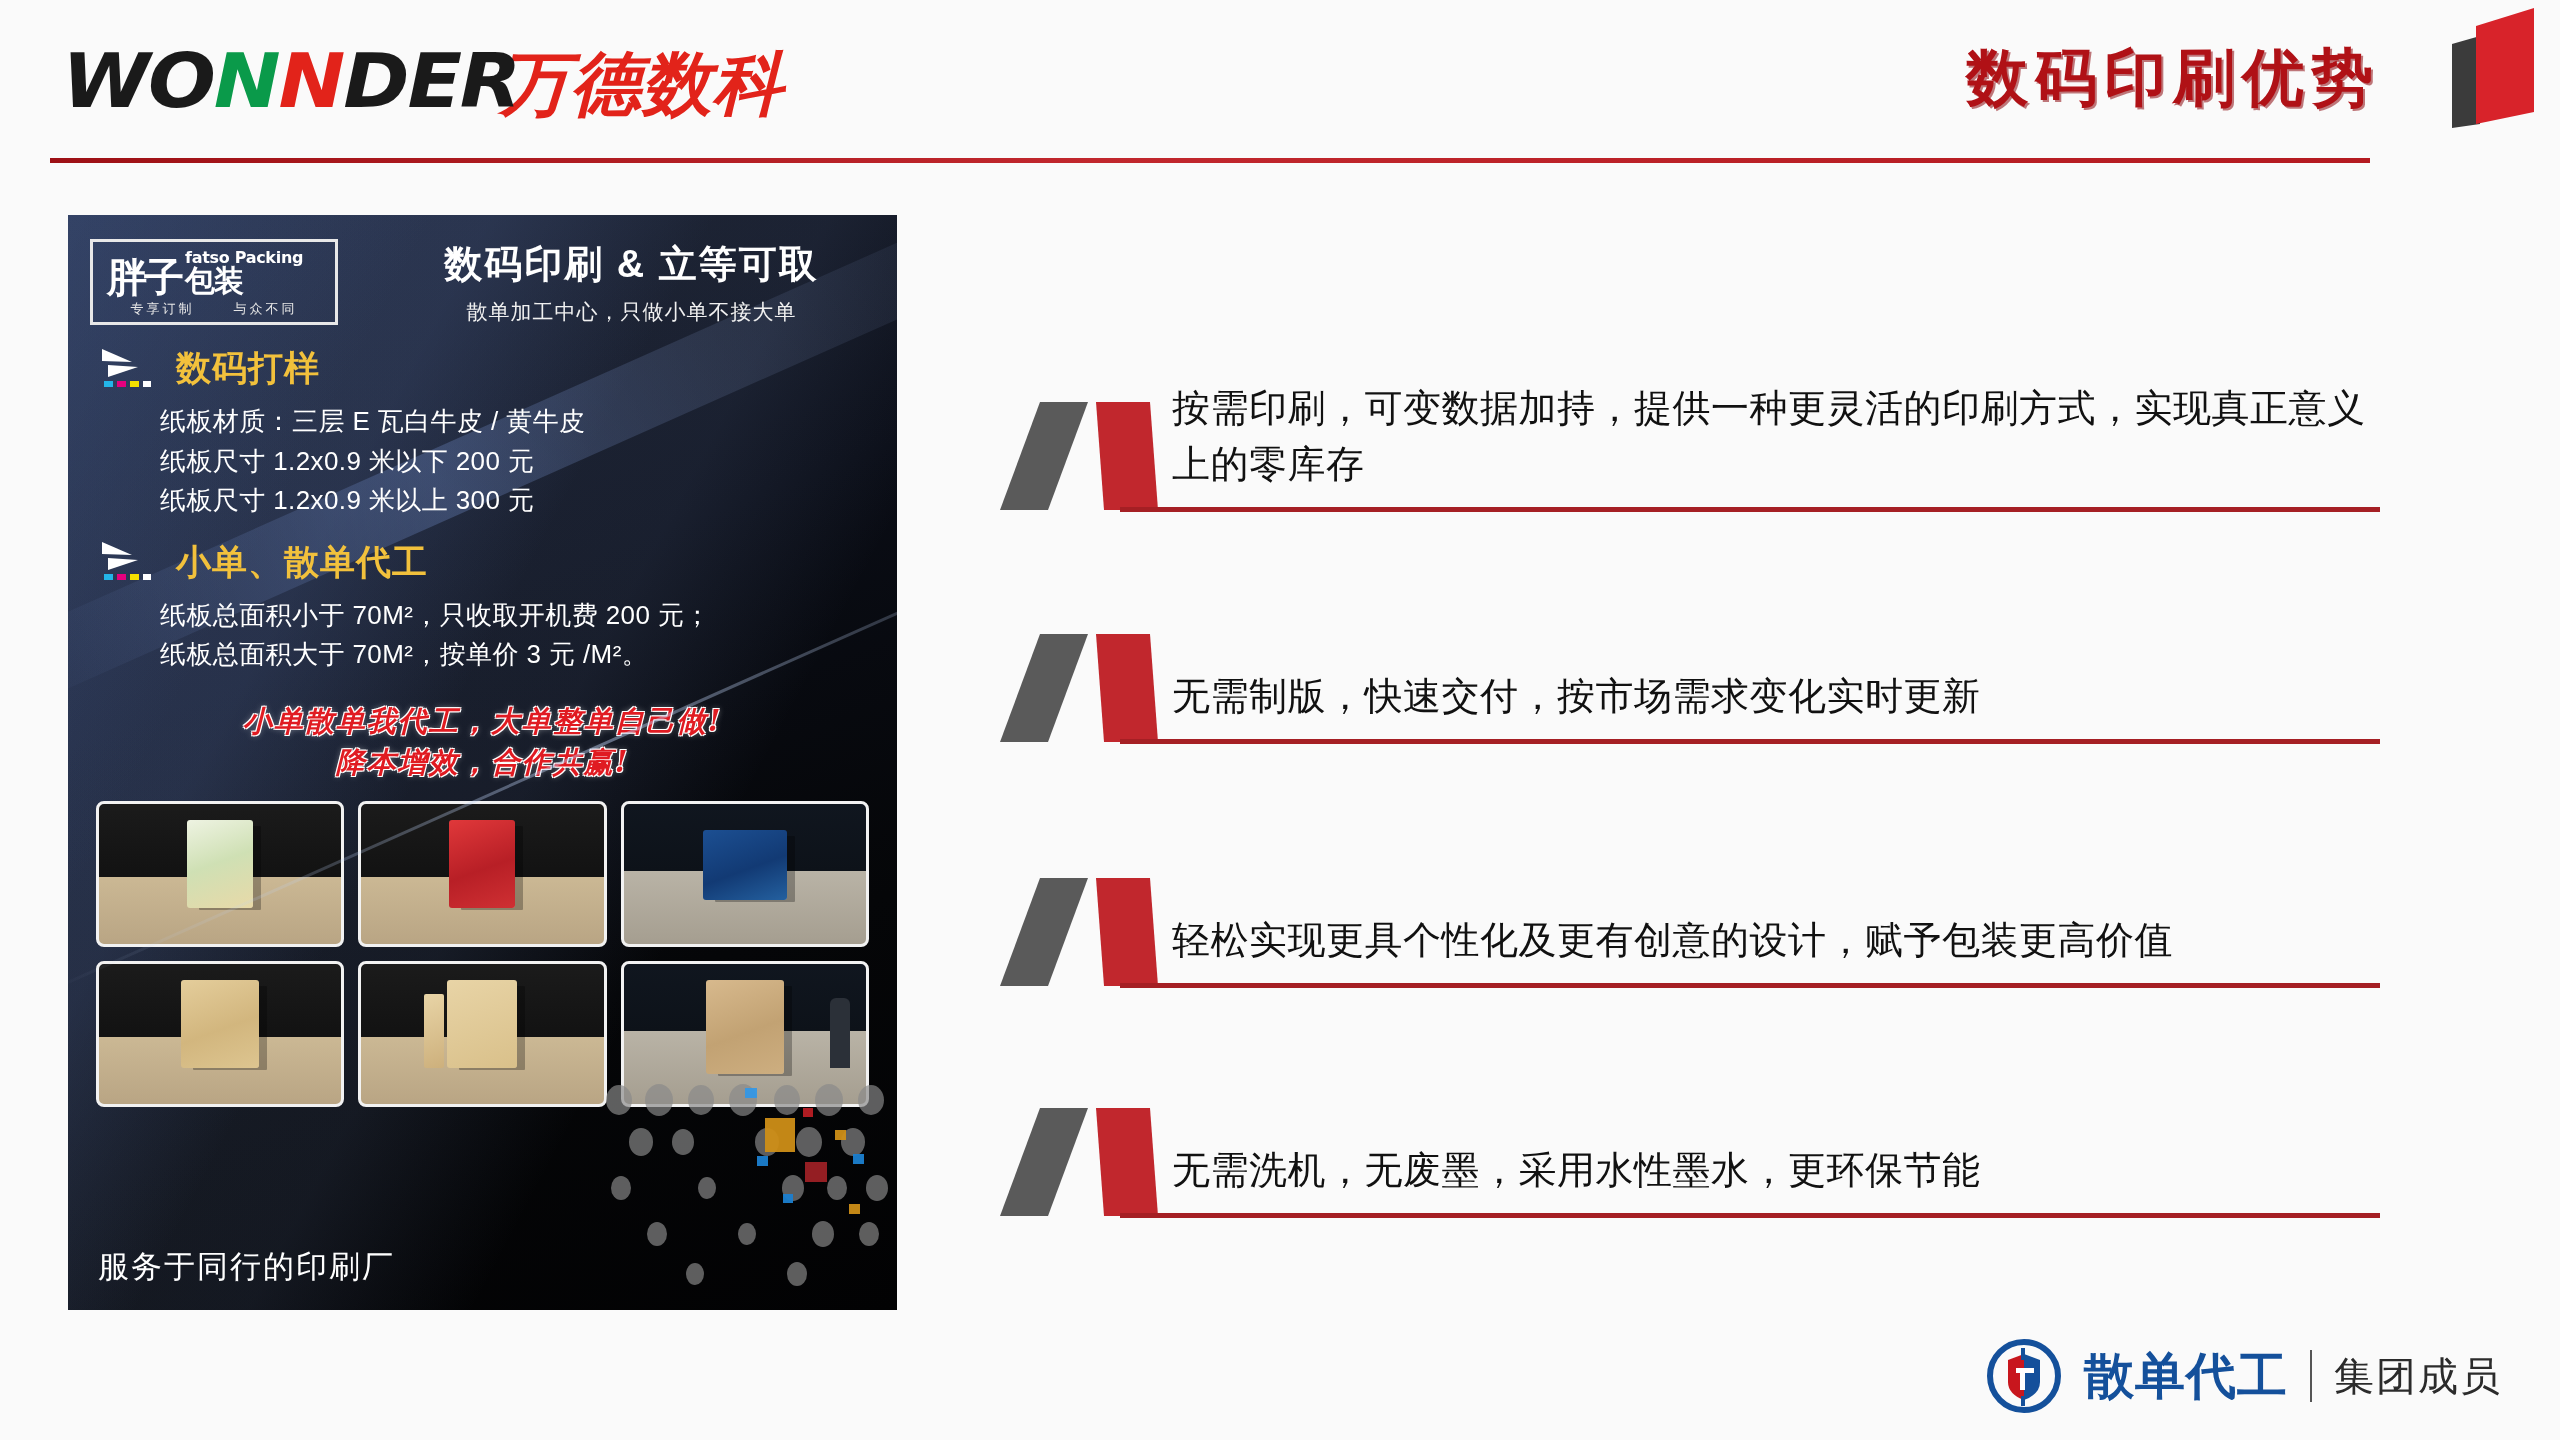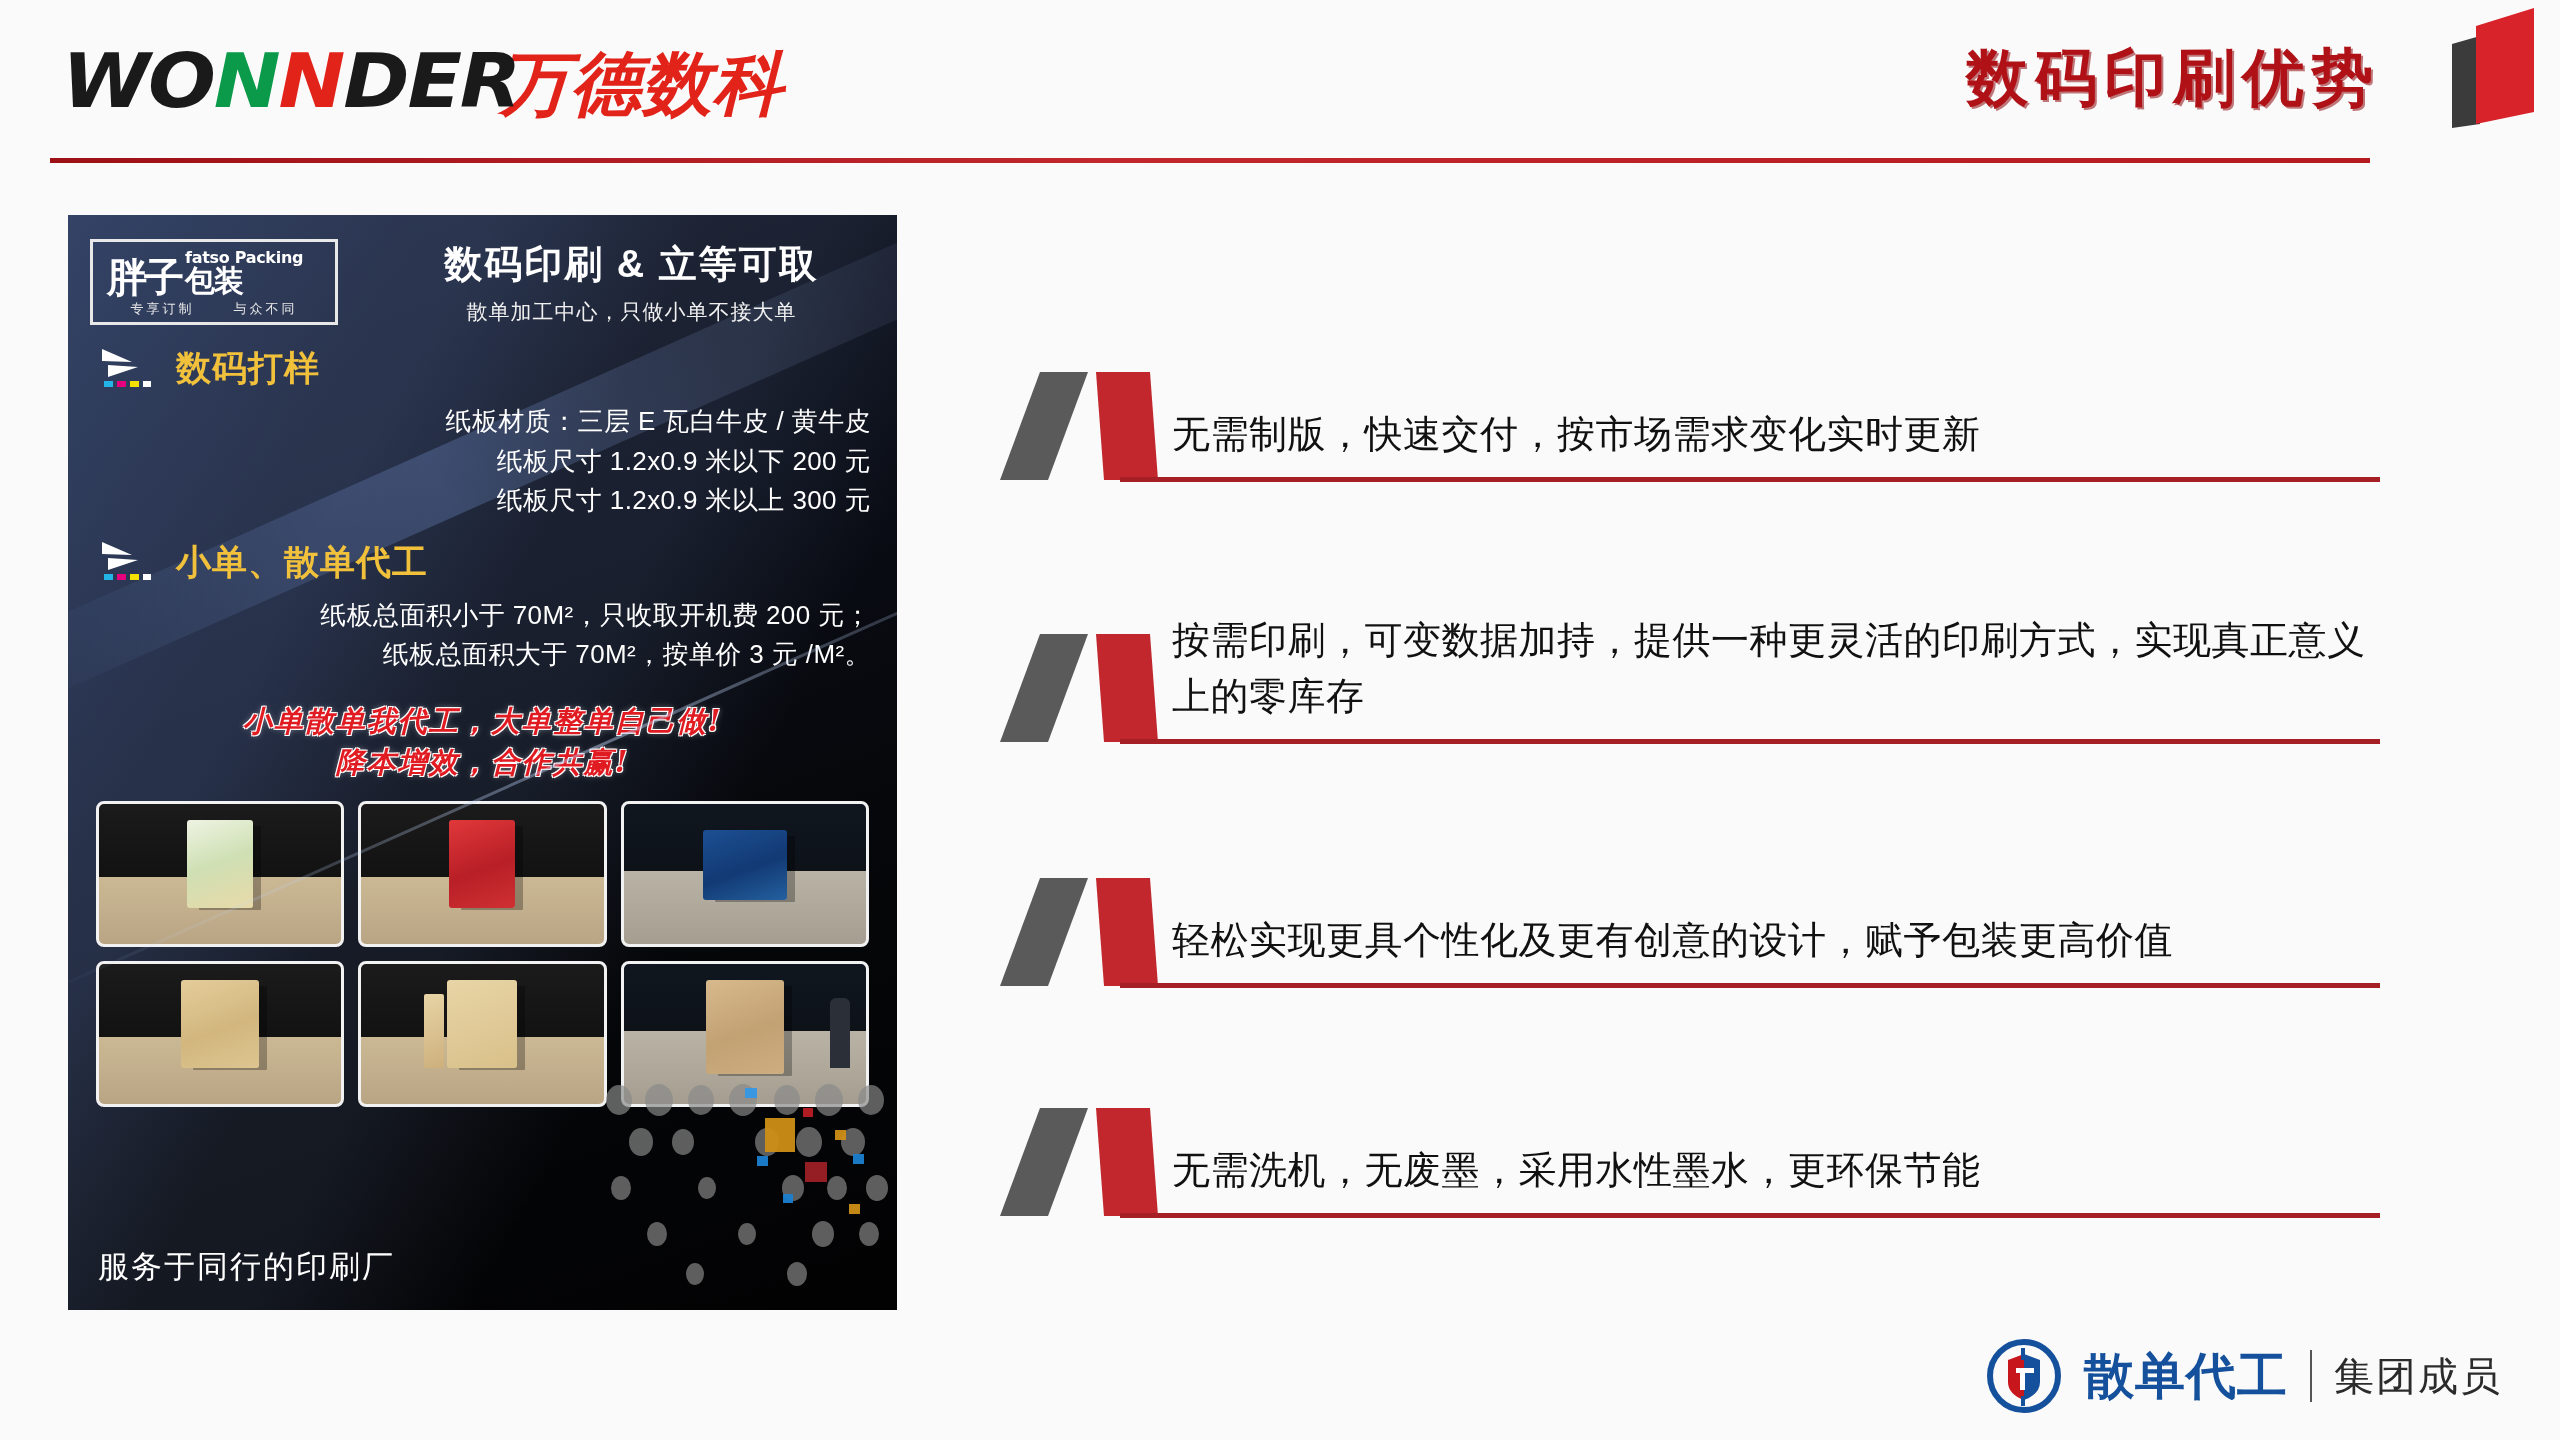--- a/index.html
+++ b/index.html
@@ -183,21 +183,20 @@
     font-size: 21px;
     color: #f0f0f0;
     letter-spacing: 1px;
     margin-top: 8px;
     white-space: nowrap;
   }
 
   .sec {
     position: relative;
     padding: 0 26px 0 30px;
-    text-align: right;
   }
   .sec-head {
     display: flex;
     align-items: center;
     gap: 16px;
     margin-top: 18px;
   }
   .arrow-ico { width: 62px; height: 44px; flex: none; }
   .sec-title {
     font-size: 35px;
@@ -519,35 +518,35 @@
         <rect x="208" y="78" width="22" height="20" fill="#b8252b"></rect>
         <rect x="256" y="70" width="11" height="10" fill="#2196f3"></rect>
         <rect x="186" y="110" width="10" height="9" fill="#2196f3"></rect>
         <rect x="252" y="120" width="11" height="10" fill="#f2a71b"></rect>
       </g>
     </svg>
   </div>
 
   <div class="bullets">
 
+    <div class="bullet b2">
+      <svg class="bullet-mark" viewBox="0 0 190 112">
+        <polygon points="40,2 88,2 48,110 0,110" fill="#5a5a5a"></polygon>
+        <polygon points="96,2 150,2 158,110 104,110" fill="#c1272d"></polygon>
+      </svg>
+      <div class="bullet-text">按需印刷，可变数据加持，提供一种更灵活的印刷方式，实现真正意义上的零库存</div>
+      <div class="bullet-rule"></div>
+    </div>
+
     <div class="bullet b1">
       <svg class="bullet-mark" viewBox="0 0 190 112">
         <polygon points="40,2 88,2 48,110 0,110" fill="#5a5a5a"></polygon>
         <polygon points="96,2 150,2 158,110 104,110" fill="#c1272d"></polygon>
       </svg>
       <div class="bullet-text">无需制版，快速交付，按市场需求变化实时更新</div>
-      <div class="bullet-rule"></div>
-    </div>
-
-    <div class="bullet b2">
-      <svg class="bullet-mark" viewBox="0 0 190 112">
-        <polygon points="40,2 88,2 48,110 0,110" fill="#5a5a5a"></polygon>
-        <polygon points="96,2 150,2 158,110 104,110" fill="#c1272d"></polygon>
-      </svg>
-      <div class="bullet-text">按需印刷，可变数据加持，提供一种更灵活的印刷方式，实现真正意义上的零库存</div>
       <div class="bullet-rule"></div>
     </div>
 
     <div class="bullet b3">
       <svg class="bullet-mark" viewBox="0 0 190 112">
         <polygon points="40,2 88,2 48,110 0,110" fill="#5a5a5a"></polygon>
         <polygon points="96,2 150,2 158,110 104,110" fill="#c1272d"></polygon>
       </svg>
       <div class="bullet-text">轻松实现更具个性化及更有创意的设计，赋予包装更高价值</div>
       <div class="bullet-rule"></div>

